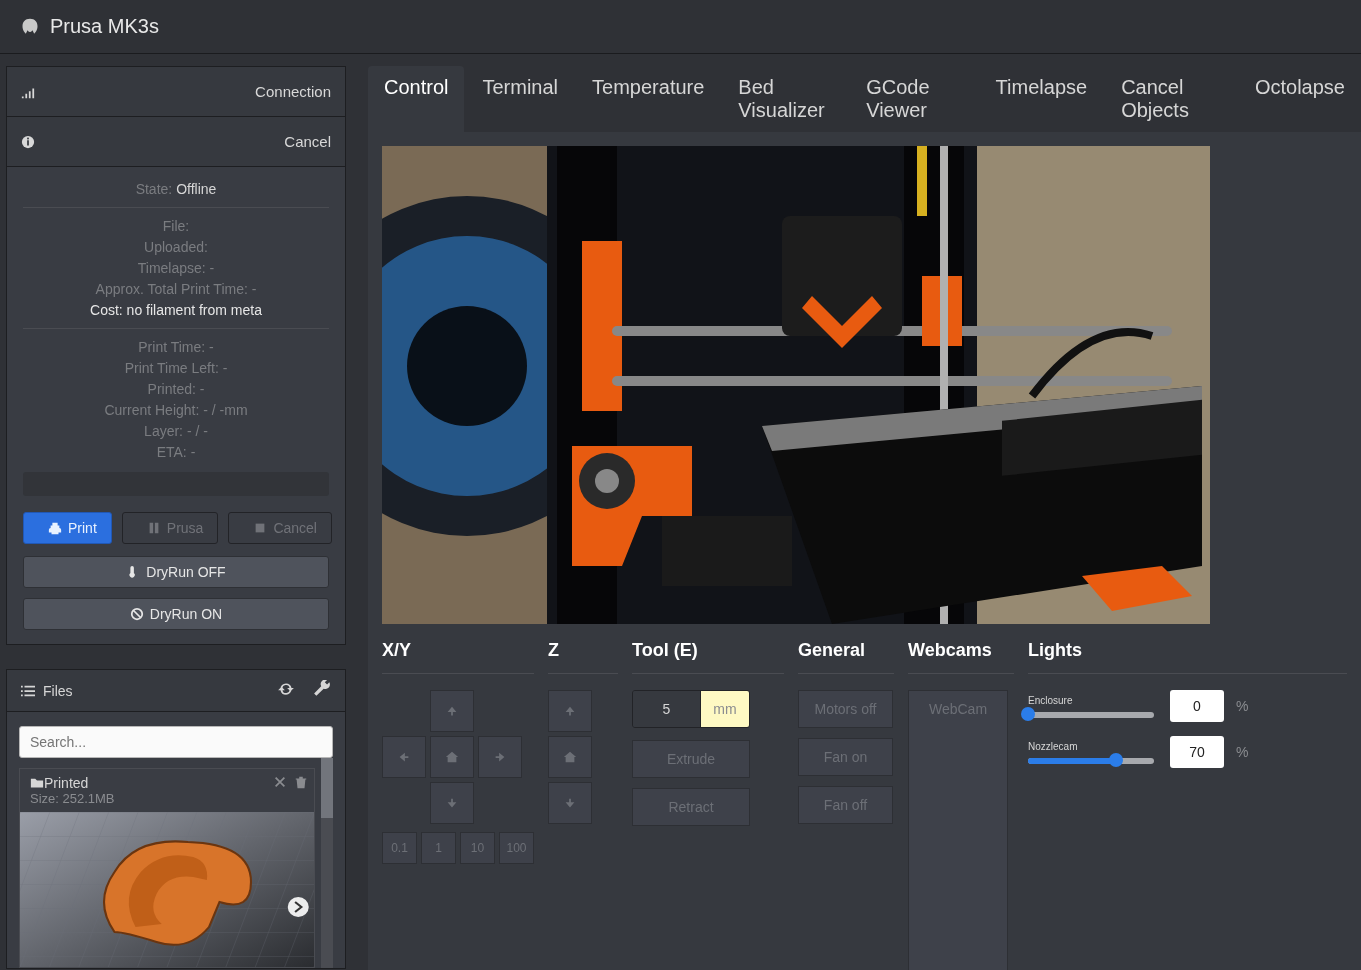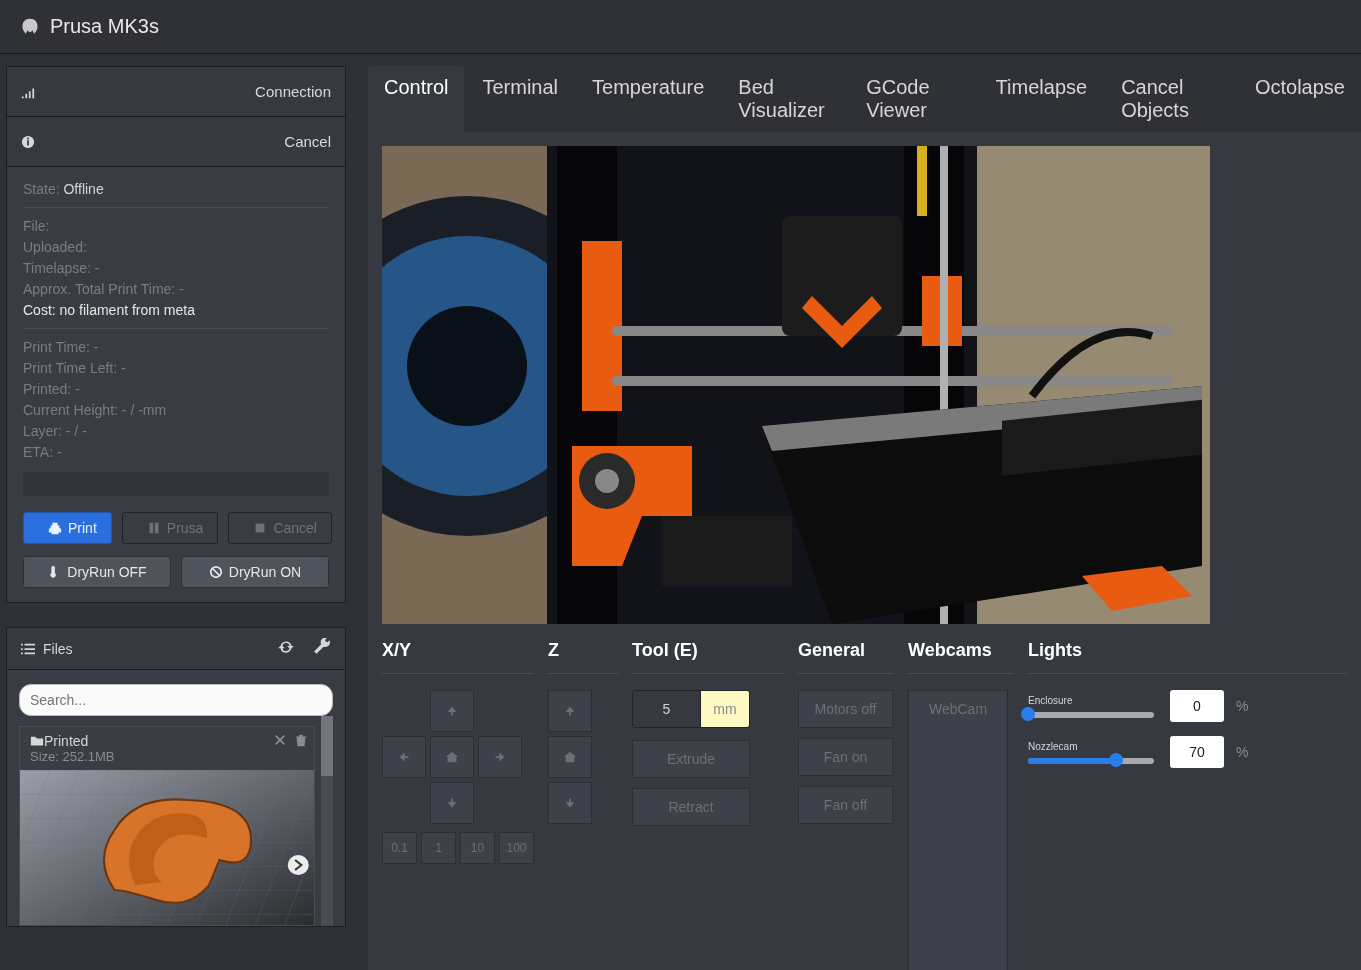--- a/index.html
+++ b/index.html
@@ -47,20 +47,21 @@
   justify-content: space-between;
 }
 .accordion-head + .accordion-head { border-top: none; }
 .accordion-body {
   background: #393c43;
   padding: 14px 16px;
   border: 1px solid #1d1e21;
   border-top: none;
   color: #7a7c80;
   font-size: 14px;
+  text-align: center;
 }
 .accordion-body .row { margin-bottom: 5px; }
 .accordion-body .row.light { color: #e6e6e6; }
 .offline { color: #d6d6d6; }
 hr.div {
   border: none;
   border-top: 1px solid #4a4c52;
   margin: 10px 0;
 }
 .progress-bar {
@@ -94,20 +95,21 @@
 }
 .controls-row1 {
   display: flex;
   gap: 10px;
   margin-bottom: 12px;
 }
 .controls-row1 .btn { flex: 1; padding-left: 24px; }
 .controls-row2 {
   display: flex;
   gap: 10px;
+  flex-direction: column;
 }
 .controls-row2 .btn { flex: 1; color: #e6e6e6; }
 
 .files-head {
   background: #36393f;
   border: 1px solid #1d1e21;
   padding: 10px 14px;
   display: flex;
   align-items: center;
   color: #d6d6d6;
@@ -121,21 +123,21 @@
 }
 .files-body {
   background: #393c43;
   border: 1px solid #1d1e21;
   border-top: none;
   padding: 14px 12px 0 12px;
 }
 .search {
   width: 100%;
   padding: 7px 10px;
-  border-radius: 12px;
+  border-radius: 3px;
   border: 1px solid #b7b7b7;
   font-size: 14px;
   background: #fafafa;
 }
 .file-entry {
   margin-top: 10px;
   border: 1px solid #4a4c52;
   position: relative;
   background: #3a3d44;
 }

